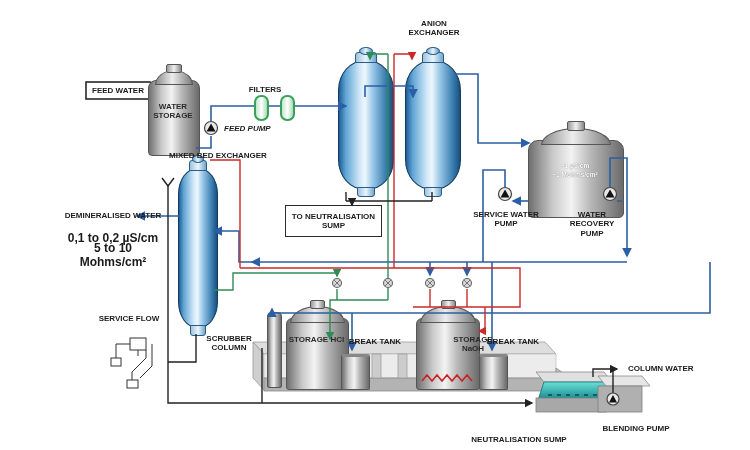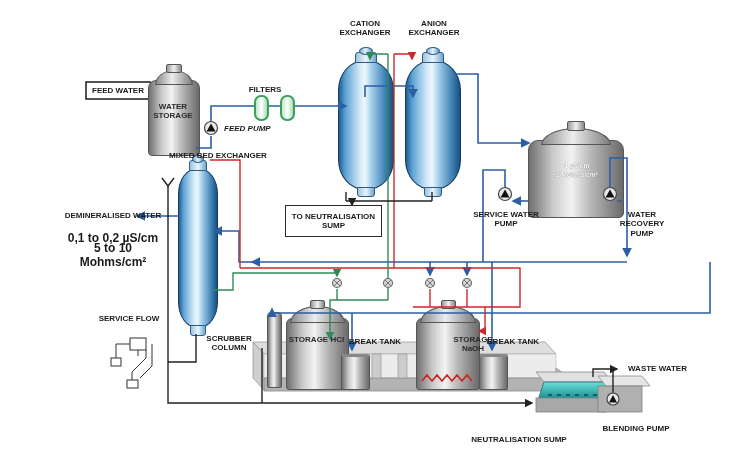--- a/index.html
+++ b/index.html
@@ -225,35 +225,34 @@
         <path d="M613,395 L617,402.5 L609,402.5 Z"></path>
       </g>
     </g>
   </svg>
 
   <div class="lbl" style="left:89px;top:86px;width:58px;">FEED WATER</div>
   <div class="lbl" style="left:148px;top:102px;width:50px;color:#2b2b2b;">WATER STORAGE</div>
   <div class="lbl left" style="left:224px;top:124px;width:70px;font-style:italic;">FEED PUMP</div>
   <div class="lbl" style="left:143px;top:151px;width:150px;">MIXED BED EXCHANGER</div>
   <div class="lbl" style="left:244px;top:85px;width:42px;">FILTERS</div>
-  <div class="lbl" style="left:324px;top:19px;width:82px;">CATION EXCHANGER</div>
   <div class="lbl" style="left:399px;top:19px;width:70px;">ANION EXCHANGER</div>
   <div class="lbl" style="left:472px;top:210px;width:68px;">SERVICE WATER PUMP</div>
-  <div class="lbl" style="left:612px;top:210px;width:60px;">WATER RECOVERY PUMP</div>
+  <div class="lbl" style="left:562px;top:210px;width:60px;">WATER RECOVERY PUMP</div>
   <div class="lbl sm" style="left:542px;top:162px;width:66px;">~1 µS/cm</div>
   <div class="lbl sm" style="left:542px;top:171px;width:66px;">~1 Mohms/cm²</div>
   <div class="lbl" style="left:62px;top:211px;width:102px;">DEMINERALISED WATER</div>
   <div class="lbl demin" style="left:62px;top:231px;width:102px;">0,1 to 0,2 µS/cm</div>
   <div class="lbl demin" style="left:62px;top:241px;width:102px;">5 to 10 Mohms/cm²</div>
   <div class="lbl" style="left:90px;top:314px;width:78px;">SERVICE FLOW</div>
   <div class="lbl" style="left:198px;top:334px;width:62px;">SCRUBBER COLUMN</div>
   <div class="lbl" style="left:288px;top:335px;width:57px;color:#2b2b2b;">STORAGE HCl</div>
   <div class="lbl" style="left:346px;top:337px;width:58px;">BREAK TANK</div>
   <div class="lbl" style="left:418px;top:335px;width:58px;color:#2b2b2b;padding-left:26px;">STORAGE NaOH</div>
   <div class="lbl" style="left:484px;top:337px;width:58px;">BREAK TANK</div>
   <div class="lbl" style="left:450px;top:435px;width:138px;">NEUTRALISATION SUMP</div>
   <div class="lbl" style="left:588px;top:424px;width:96px;">BLENDING PUMP</div>
-  <div class="lbl left" style="left:628px;top:364px;width:80px;">WASTE WATER</div>
+  <div class="lbl left" style="left:628px;top:364px;width:80px;">COLUMN WATER</div>
 
   <div class="filter" style="left:254px;top:95px;"></div>
   <div class="filter" style="left:280px;top:95px;"></div>
 
 </div>
 
 </body></html>

